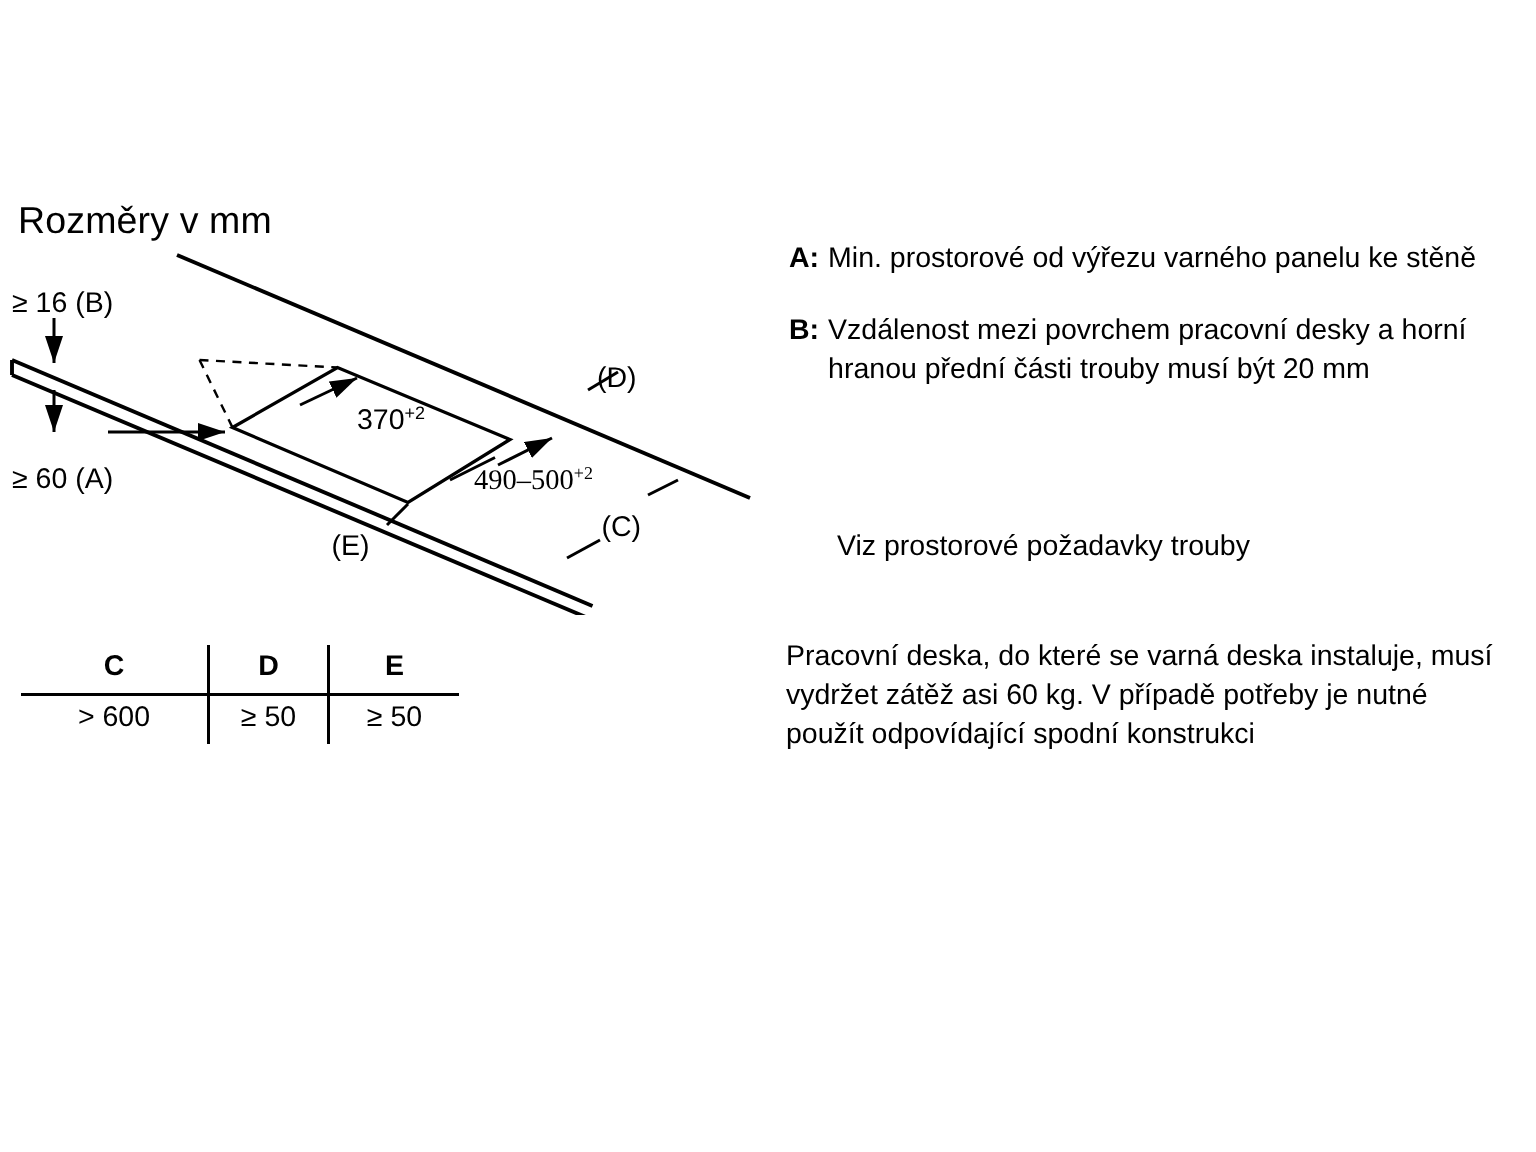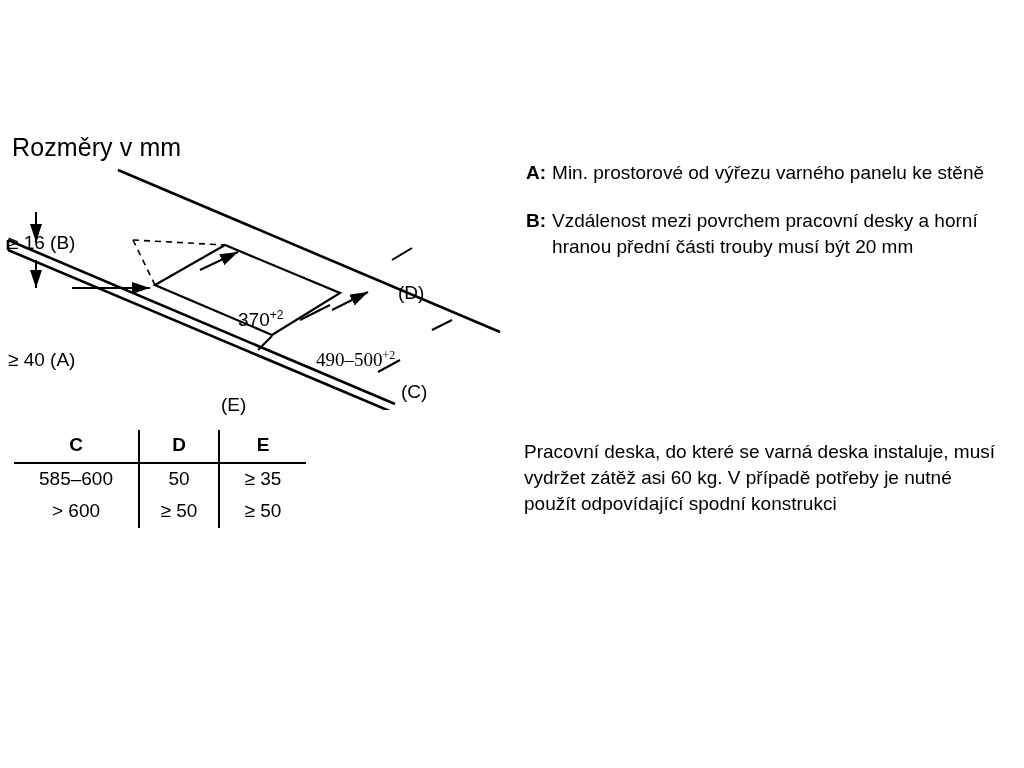--- a/index.html
+++ b/index.html
@@ -35,21 +35,20 @@
     position: absolute;
     left: 0px;
     top: 160px;
   }
 
   
   .dlabel {
     position: absolute;
     font-size: 19px;
     white-space: nowrap;
-    margin-top: 40px;
   }
   .sup {
     font-size: 12px;
     vertical-align: super;
   }
 
   #label-b   { left: 8px;   top: 192px; }
   #label-a   { left: 8px;   top: 309px; }
   #label-560 { left: 238px; top: 268px; }
   #label-490 { left: 316px; top: 308px; font-family: Liberation Serif, serif; }
@@ -104,21 +103,21 @@
     position: absolute;
     left: 558px;
     top: 352px;
     font-size: 19px;
     line-height: 26px;
     width: 440px;
   }
   #note-load {
     position: absolute;
     left: 524px;
-    top: 439px;
+    top: 425px;
     font-size: 19px;
     line-height: 26px;
     width: 480px;
   }
 </style>
 </head>
 <body>
 
 <div class="page">
 
@@ -177,21 +176,21 @@
       <line x1="432" y1="170" x2="452" y2="160"></line>
       <line x1="378" y1="212" x2="400" y2="200"></line>
       <line x1="258" y1="190" x2="272" y2="176"></line>
     </g>
   </svg>
 
   <div class="dlabel" id="label-b">
     <span>≥ 16 (B)</span>
   </div>
   <div class="dlabel" id="label-a">
-    <span>≥ 40 (A)</span>
+    <span>≥ 60 (A)</span>
   </div>
   <div class="dlabel" id="label-560">
     <span>370</span><span class="sup">+2</span>
   </div>
   <div class="dlabel" id="label-490">
     <span>490–500</span><span class="sup">+2</span>
   </div>
   <div class="dlabel" id="label-d">(D)</div>
   <div class="dlabel" id="label-c">(C)</div>
   <div class="dlabel" id="label-e">(E)</div>
@@ -199,39 +198,35 @@
   <table id="spec-table">
     <thead>
       <tr>
         <th>C</th>
         <th>D</th>
         <th>E</th>
       </tr>
     </thead>
     <tbody>
       <tr>
-        <td>585–600</td>
-        <td>50</td>
-        <td>≥ 35</td>
-      </tr>
-      <tr>
         <td>&gt; 600</td>
         <td>≥ 50</td>
         <td>≥ 50</td>
       </tr>
     </tbody>
   </table>
 
   <div class="notes">
     <div class="note">
       <span class="note-key">A:</span>
       <span class="note-text">Min. prostorové od výřezu varného panelu ke stěně</span>
     </div>
     <div class="note">
       <span class="note-key">B:</span>
       <span class="note-text">Vzdálenost mezi povrchem pracovní desky a horní hranou přední části trouby musí být 20 mm</span>
     </div>
   </div>
 
+  <div id="note-ref">Viz prostorové požadavky trouby</div>
 
   <div id="note-load">Pracovní deska, do které se varná deska instaluje, musí vydržet zátěž asi 60 kg. V případě potřeby je nutné použít odpovídající spodní konstrukci</div>
 
 </div>
 
 </body></html>

